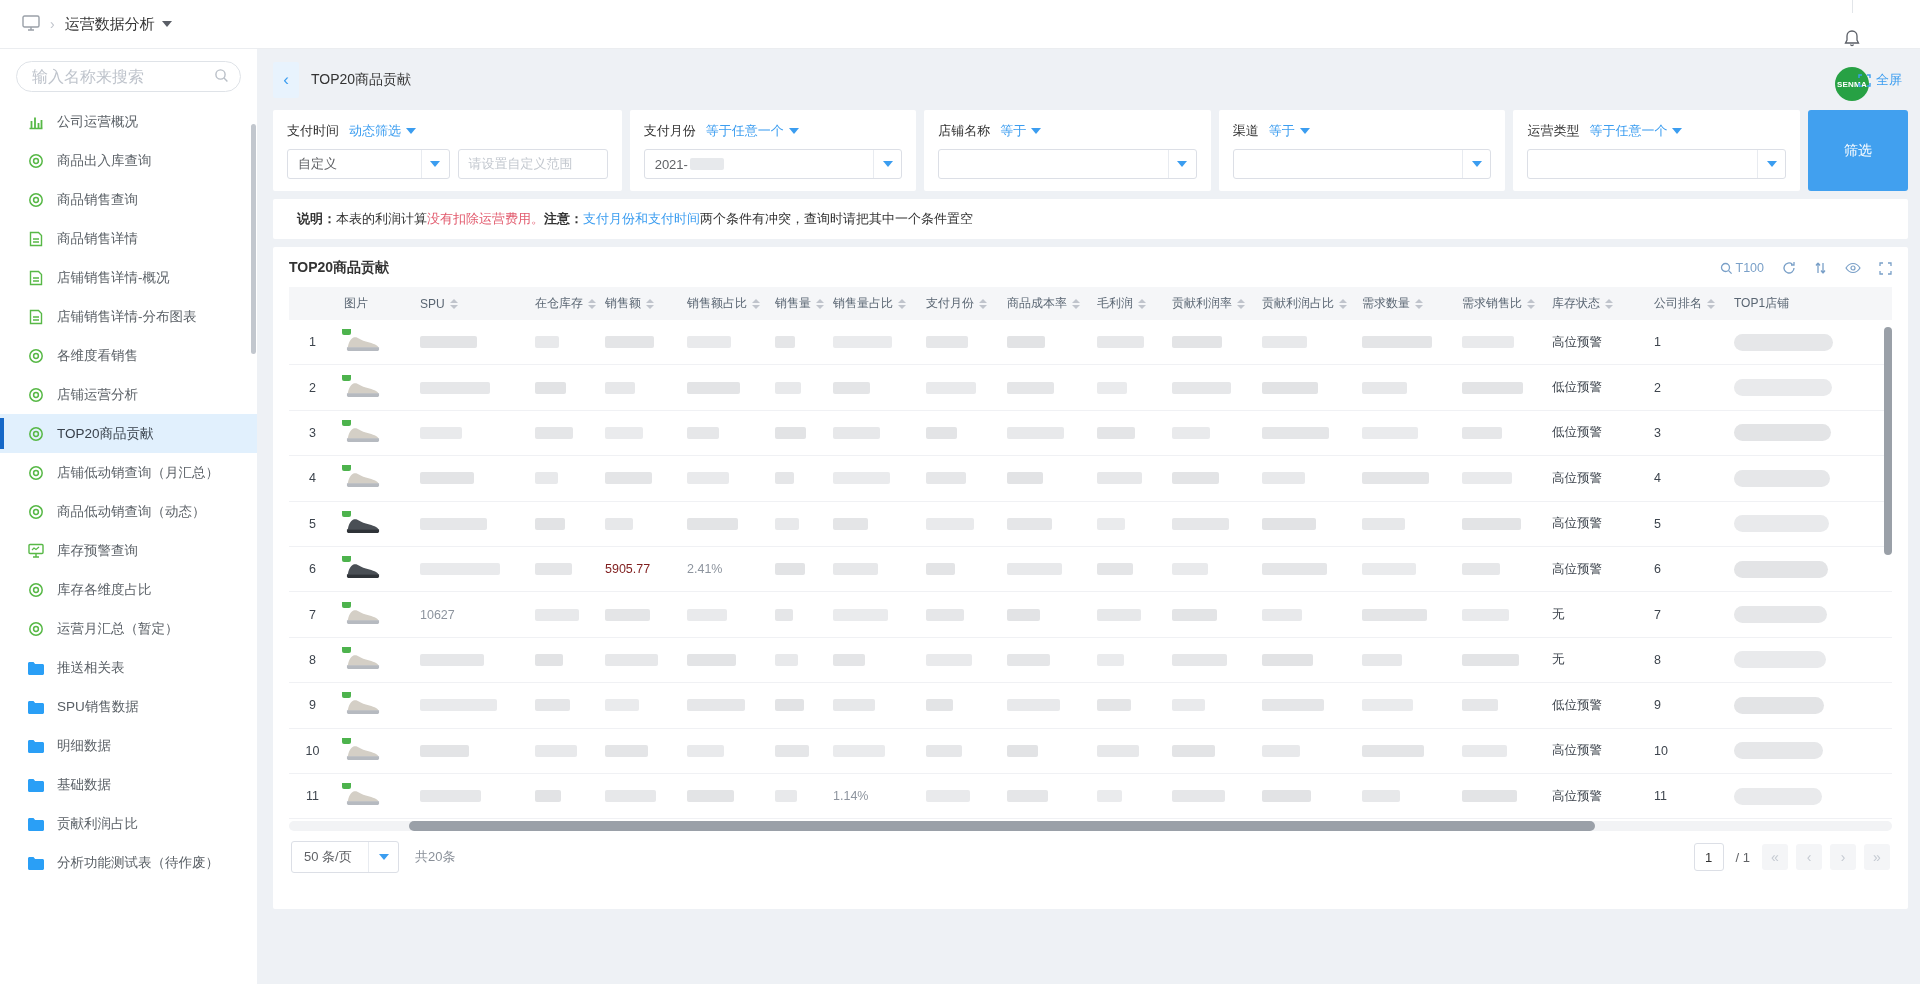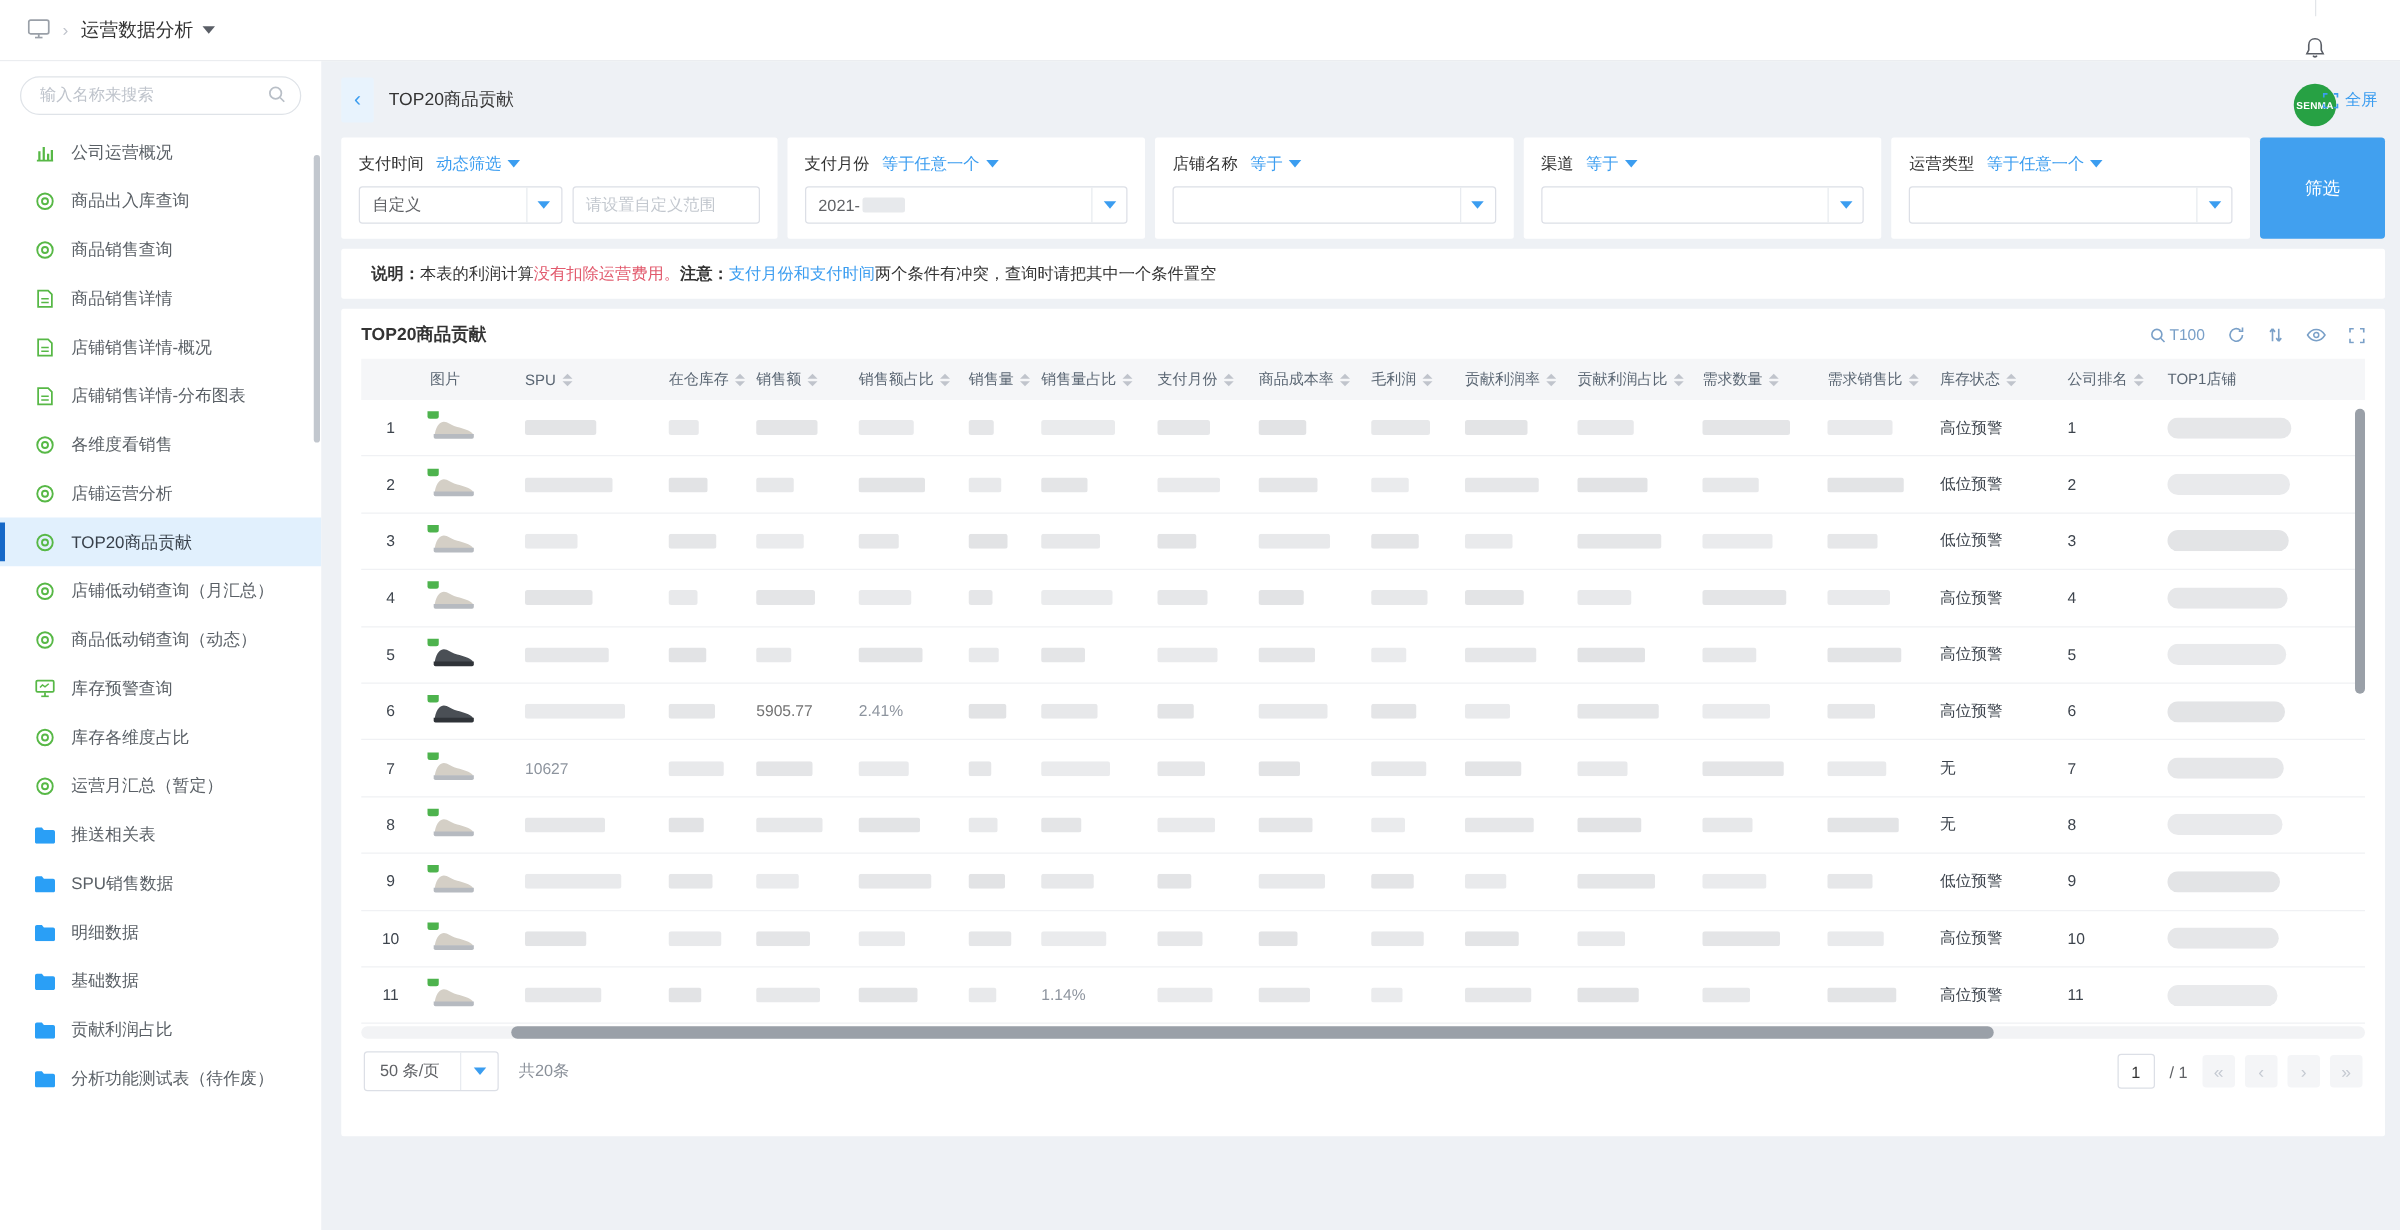--- a/index.html
+++ b/index.html
@@ -14,21 +14,21 @@
   .caret-down { width:0; height:0; border-left:5px solid transparent; border-right:5px solid transparent; border-top:6px solid #5a5e66; display:inline-block; }
   .tb-right { display:flex; align-items:center; gap:16px;flex-direction:column; }
   .manage-btn { background:#3b9df0; color:#fff; border:none; border-radius:16px; height:30px; padding:0 20px; font-size:13px; cursor:pointer; }
   .tb-divider { width:1px; height:20px; background:#e2e5e9; }
   .avatar { width:34px; height:34px; border-radius:50%; background:#27a144; color:#fff; font-size:8px; font-weight:bold; display:flex; align-items:center; justify-content:center; letter-spacing:.2px; }
 
   
   .body-wrap { display:flex; height:935px; }
   .sidebar { width:257px; background:#fff; position:relative; flex:none; padding-top:12px; overflow:hidden; }
   .side-search { margin:0 16px 10px; position:relative; }
-  .side-search input { width:100%; height:31px; border:1px solid #dfe3e8; border-radius:16px; padding:0 34px 0 15px; font-size:13px; color:#333; outline:none; font-family:Liberation Mono, monospace; }
+  .side-search input { width:100%; height:31px; border:1px solid #dfe3e8; border-radius:16px; padding:0 34px 0 15px; font-size:16px; color:#333; outline:none; font-family:Liberation Serif, serif; }
   .side-search input::placeholder { color:#bfc4cc; }
   .search-ic { position:absolute; right:12px; top:7px; }
   .menu { }
   .menu-item { height:39px; display:flex; align-items:center; gap:13px; padding-left:27px; cursor:pointer; position:relative; color:#5a6066; font-size:13.5px; }
   .menu-item.active { background:#e1f0fd; color:#38404a; }
   .menu-item.active::before { content:""; position:absolute; left:0; top:4px; bottom:4px; width:4px; background:#1668c7; }
   .mi-icon { width:17px; height:17px; display:flex; align-items:center; justify-content:center; flex:none; }
   .mi-label { white-space:nowrap; }
   .side-scrollbar { position:absolute; right:1px; top:75px; width:5px; height:230px; background:#c2c7ce; border-radius:3px; }
 
@@ -862,21 +862,21 @@
     </svg>
     <span class="img-badge"></span>
   </span>
               </div>
               <div class="td" style="width: 115px;">
                 <span class="blur" style="width: 81%; background: rgb(233, 234, 236);"></span>
               </div>
               <div class="td" style="width: 70px;">
                 <span class="blur" style="width: 68%; background: rgb(229, 230, 232);"></span>
               </div>
-              <div class="td" style="width: 82px; color: #737373;">5905.77</div>
+              <div class="td" style="width: 82px; color: #7f1d1d;">5905.77</div>
               <div class="td" style="width: 88px; color: rgb(141, 148, 158);">2.41%</div>
               <div class="td" style="width: 58px;">
                 <span class="blur" style="width: 71%; background: rgb(226, 227, 229);"></span>
               </div>
               <div class="td" style="width: 93px;">
                 <span class="blur" style="width: 58%; background: rgb(231, 232, 234);"></span>
               </div>
               <div class="td" style="width: 81px;">
                 <span class="blur" style="width: 45%; background: rgb(227, 228, 230);"></span>
               </div>

